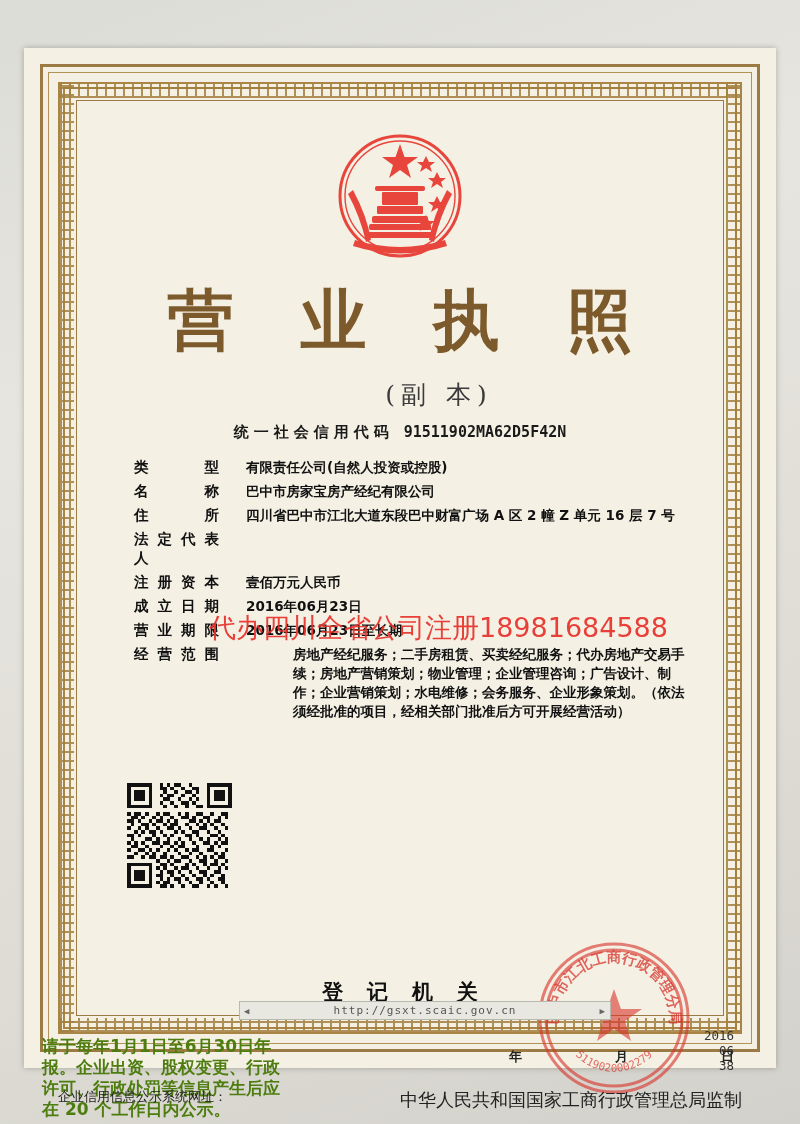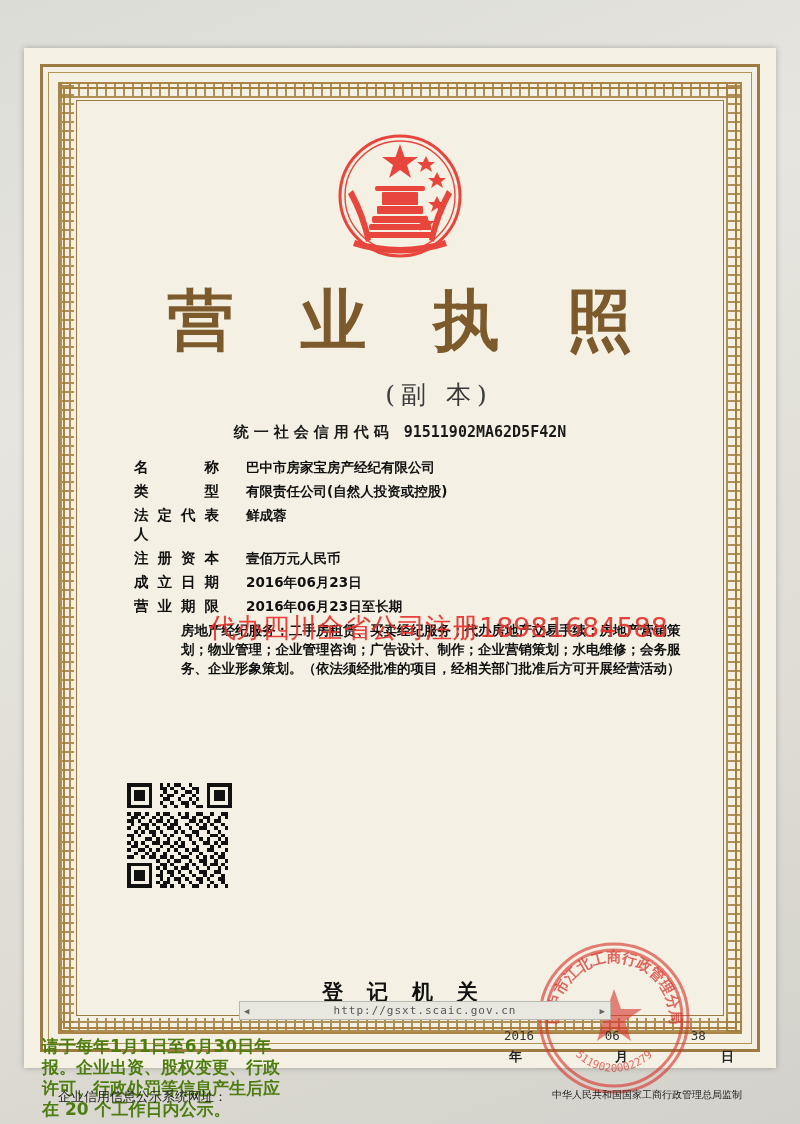--- a/index.html
+++ b/index.html
@@ -97,21 +97,21 @@
   
   #authority{
     position:absolute;left:0;top:930px;width:100%;text-align:center;
     font-size:21px;font-weight:bold;color:#111;letter-spacing:9px;text-indent:9px;
   }
   
   #seal{position:absolute;left:505px;top:885px;width:170px;height:170px;}
   
   #dateline{
     position:absolute;left:480px;top:980px;width:230px;
-    display:flex;align-items:flex-end;font-size:12.5px;color:#333;
+    display:flex;align-items:flex-end;font-size:12.5px;color:#333;flex-direction:column;
   }
   #dateline .dnum{font-family:"DejaVu Sans Mono", monospace;font-size:12.5px;}
   #dateunits{
     position:absolute;left:485px;top:1000px;width:225px;
     display:flex;justify-content:space-between;font-size:13px;font-weight:bold;color:#222;
   }
   
   #notice{
     position:absolute;left:18px;top:988px;width:250px;
     font-size:17px;line-height:21px;color:#4d7c0f;font-weight:bold;
@@ -126,21 +126,21 @@
   }
   #urlbar .arrow{position:absolute;font-size:9px;color:#666;}
   #urlbar .arrow.l{left:4px;}
   #urlbar .arrow.r{right:4px;}
   
   #footer-left{
     position:absolute;left:58px;top:1088px;font-size:13px;color:#222;
     font-family:"DejaVu Sans", sans-serif;
   }
   #footer-right{
-    position:absolute;right:58px;top:1088px;font-size:10px;color:#222;
+    position:absolute;right:58px;top:1088px;font-size:18px;color:#222;
     font-family:Liberation Serif, serif;
   }
 </style>
 </head>
 <body>
 
 <div id="page">
   <div id="cert">
 
     <div class="frame" id="frame1"></div>
@@ -179,44 +179,48 @@
 
     <div id="title">营 业 执 照</div>
     <div id="subtitle">(副 本)</div>
 
     <div id="credit">
       <span class="lbl">统一社会信用代码</span><span class="code">91511902MA62D5F42N</span>
     </div>
 
     <div id="fields">
       <div class="row">
+        <div class="flabel">类　　型</div>
+        <div class="fval">有限责任公司(自然人投资或控股)</div>
+      </div>
+      <div class="row">
         <div class="flabel">名　　称</div>
         <div class="fval">巴中市房家宝房产经纪有限公司</div>
       </div>
       <div class="row">
-        <div class="flabel">类　　型</div>
-        <div class="fval">有限责任公司(自然人投资或控股)</div>
+        <div class="flabel">住　　所</div>
+        <div class="fval">四川省巴中市江北大道东段巴中财富广场 A 区 2 幢 Z 单元 16 层 7 号</div>
       </div>
       <div class="row">
         <div class="flabel">法定代表人</div>
-        <div class="fval">鲜成蓉</div>
       </div>
       <div class="row">
         <div class="flabel">注册资本</div>
         <div class="fval">壹佰万元人民币</div>
       </div>
       <div class="row">
         <div class="flabel">成立日期</div>
         <div class="fval">2016年06月23日</div>
       </div>
       <div class="row">
         <div class="flabel">营业期限</div>
         <div class="fval">2016年06月23日至长期</div>
       </div>
       <div class="row" id="scope">
+        <div class="flabel">经营范围</div>
         <div class="fval">房地产经纪服务；二手房租赁、买卖经纪服务；代办房地产交易手续；房地产营销策划；物业管理；企业管理咨询；广告设计、制作；企业营销策划；水电维修；会务服务、企业形象策划。（依法须经批准的项目，经相关部门批准后方可开展经营活动）</div>
       </div>
     </div>
 
     <div id="adtext">代办四川全省公司注册18981684588</div>
 
     <svg id="qr" viewBox="0 0 29 29" shape-rendering="crispEdges">
       <rect width="29" height="29" fill="#f4f1e4"></rect>
       <g fill="#111">
         <path d="M0 0h7v7H0z M1 1v5h5V1z M2 2h3v3H2z"></path>

